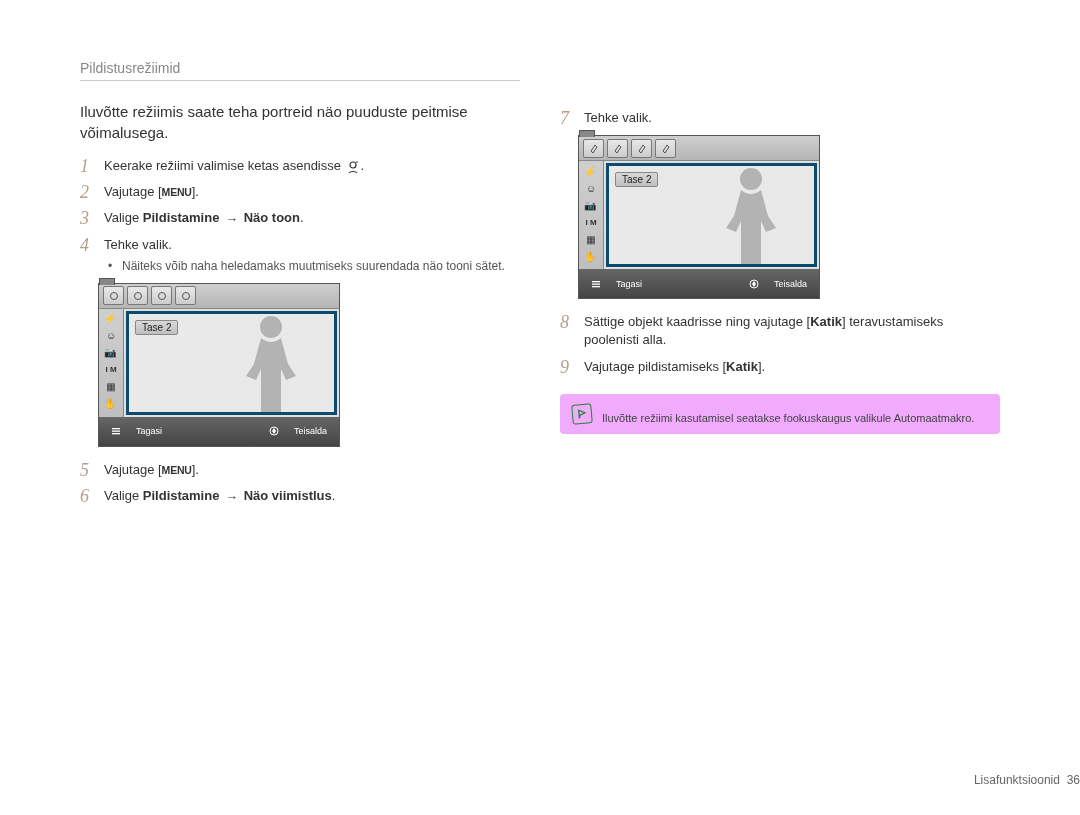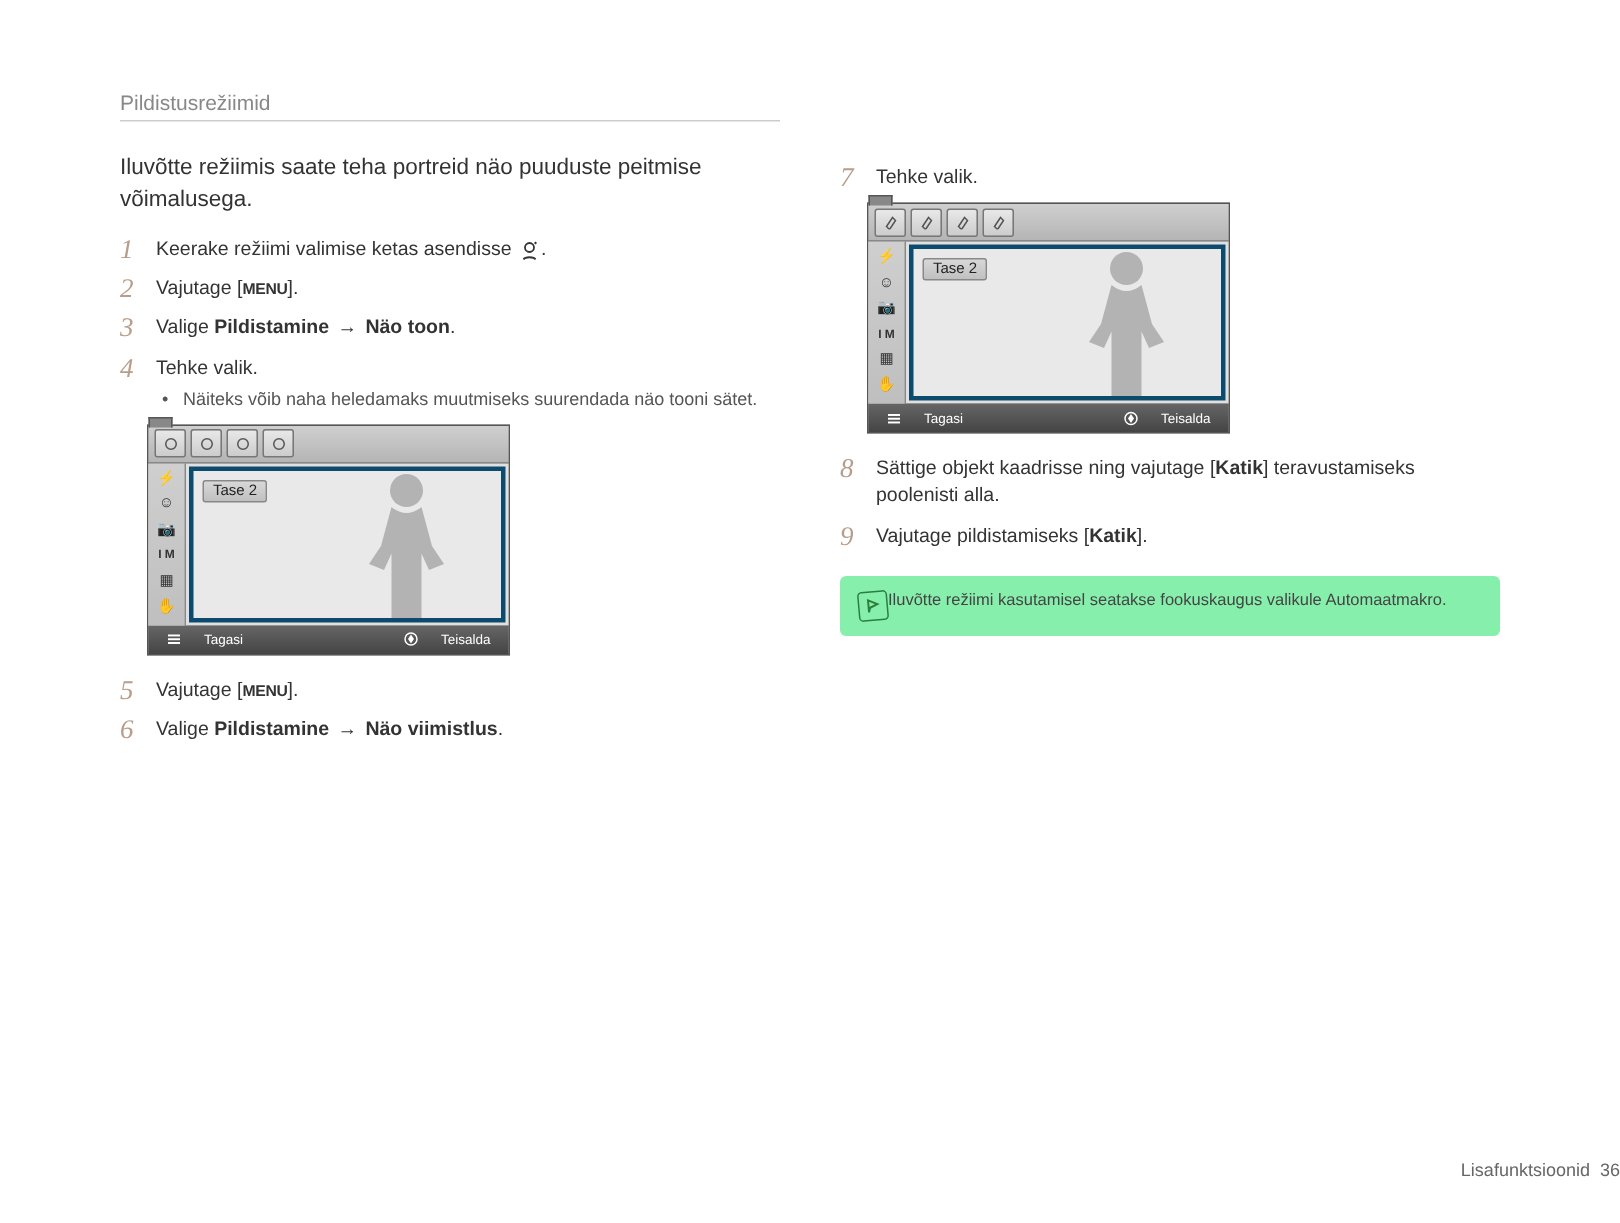--- a/index.html
+++ b/index.html
@@ -137,39 +137,40 @@
   }
   .silhouette{
     position:absolute;
     right:28px;
     bottom:0;
     width:70px;
     height:100px;
   }
   .silhouette svg{width:100%;height:100%;display:block;}
   .cam-bottom{
-    height:19px;
+    height:29px;
     background:linear-gradient(#666,#444);
     color:#fff;
     font-size:9px;
     display:flex;
     align-items:center;
   }
   .cam-bottom span{padding:0 6px;display:flex;align-items:center;gap:3px;}
   .nav-ic{
     width:10px;height:10px;
     display:inline-block;
   }
   .note-box{
-    background:#86efac;
+    background:#f0abfc;
     border-radius:4px;
     padding:10px 12px;
     margin-top:18px;
     display:flex;
-    align-items:flex-start;
+    align-items:flex-end;
+    gap:10px;
     font-size:11px;
     color:#444;
   }
   .note-ic{
     width:18px;height:18px;
     border:1.5px solid #2a7f3b;
     border-radius:3px;
     color:#2a7f3b;
     display:flex;align-items:center;justify-content:center;
     transform:rotate(-5deg);

